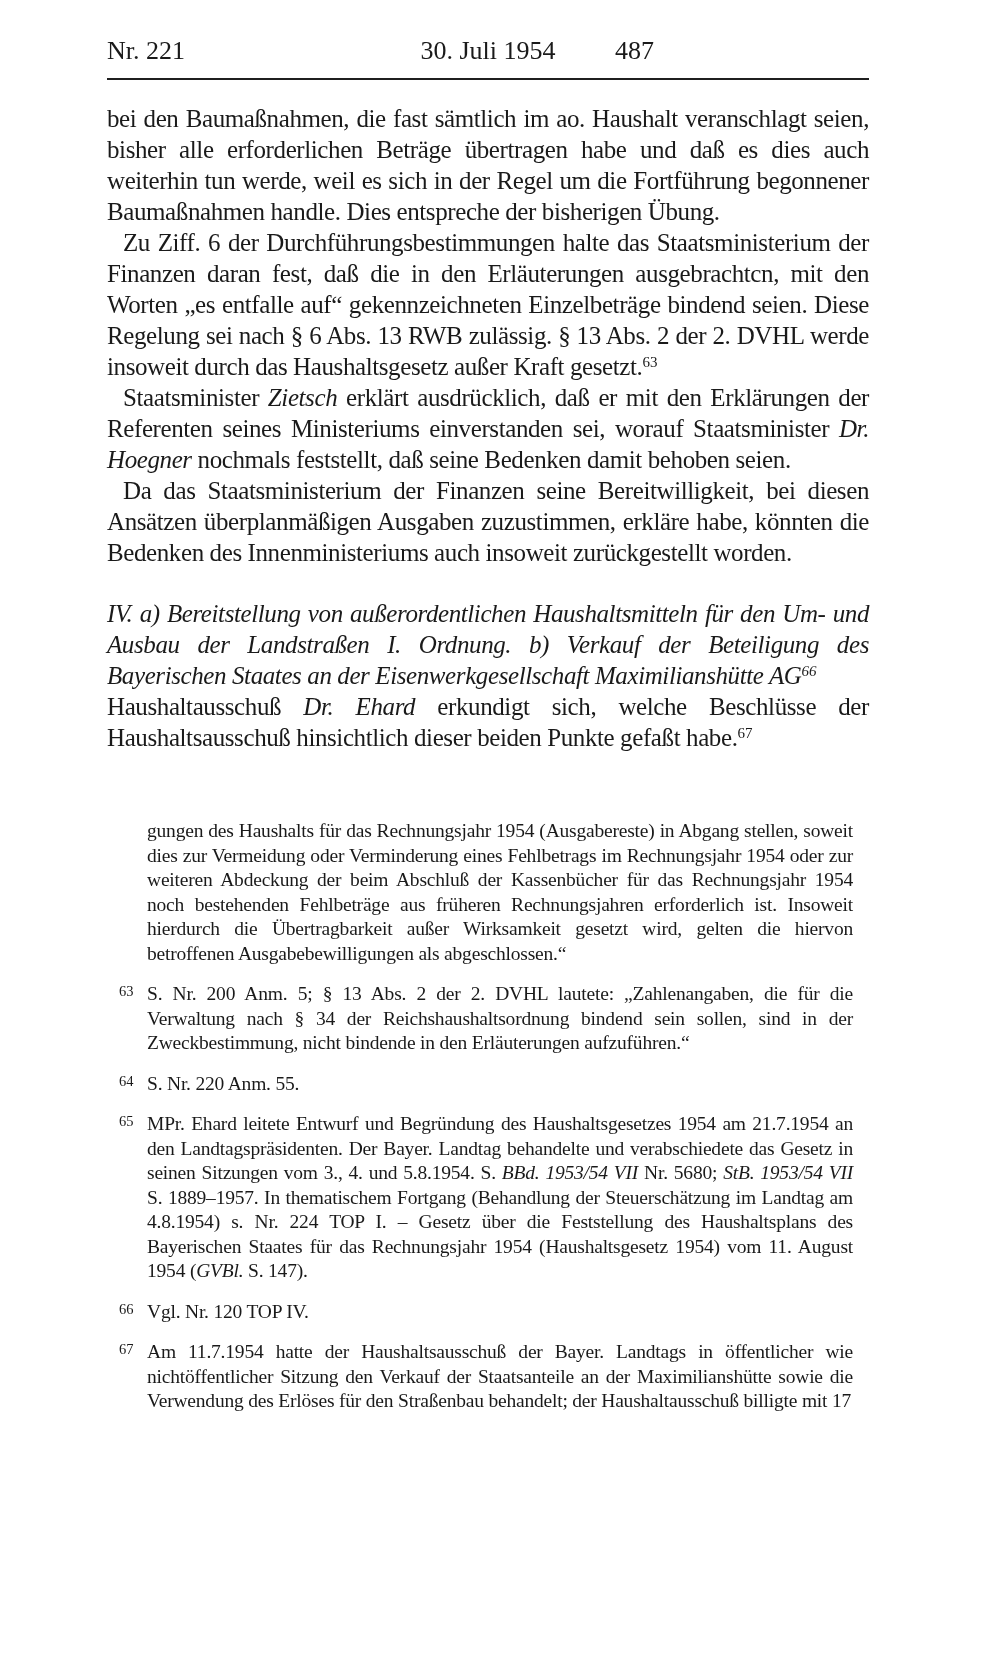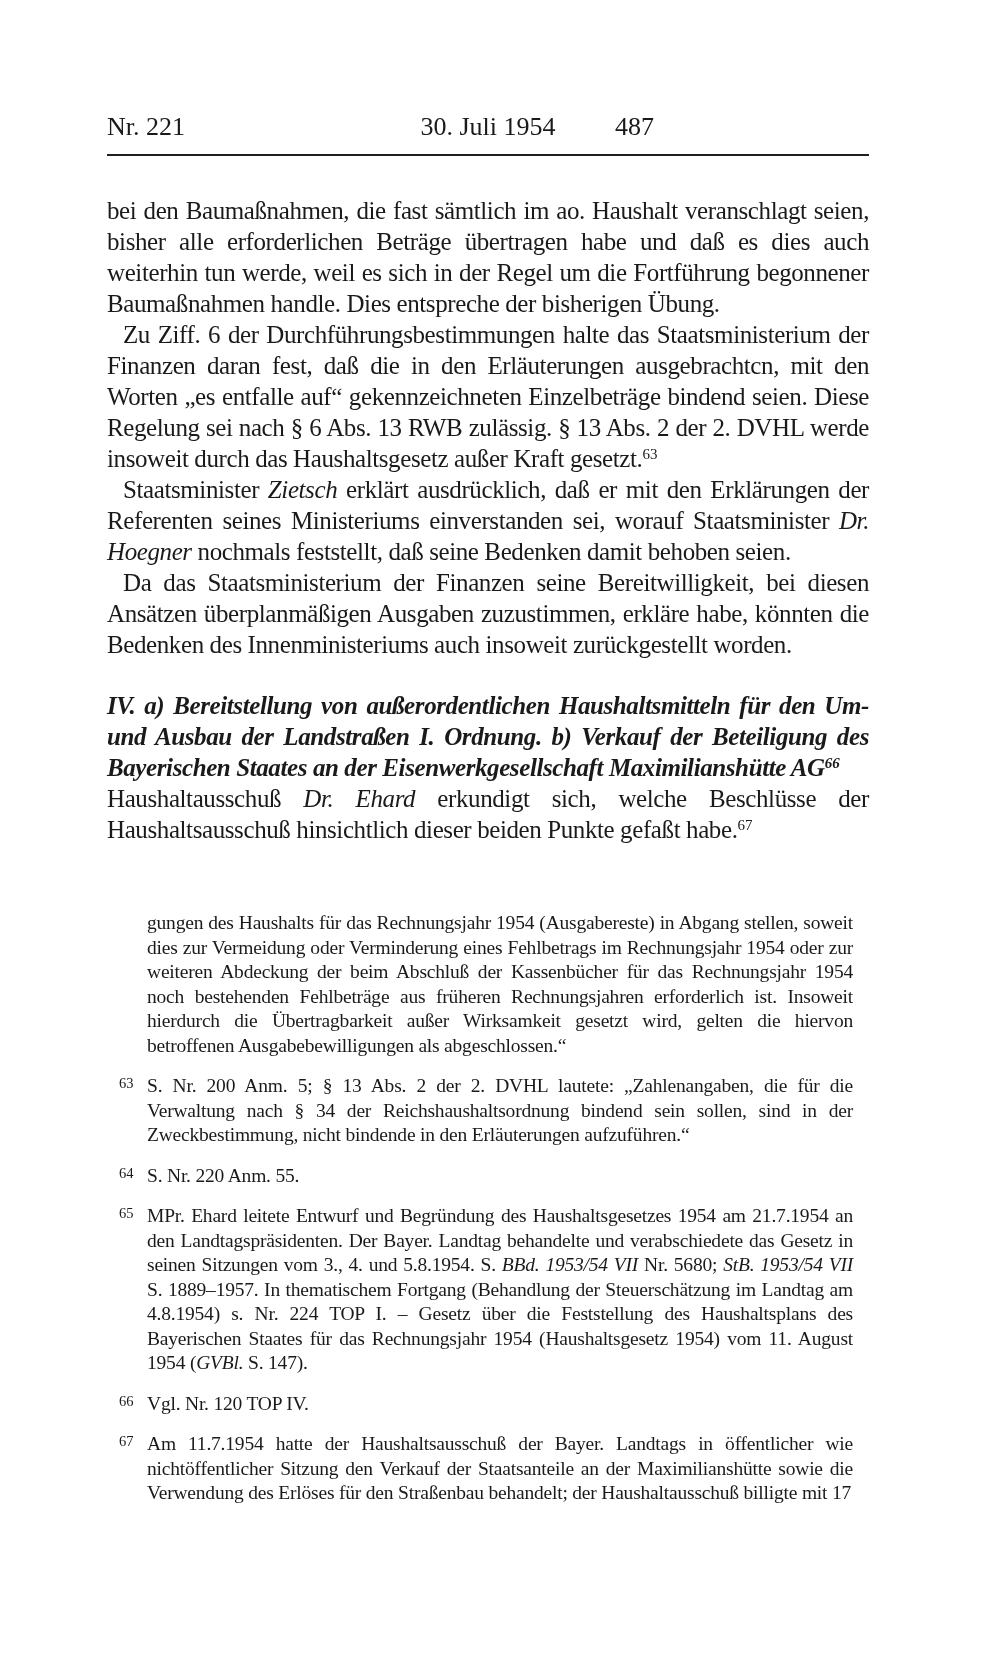--- a/index.html
+++ b/index.html
@@ -8,44 +8,44 @@
     height: 1666px;
     background: #ffffff;
     color: #1a1a1a;
     font-family: "Liberation Serif", "DejaVu Serif", serif;
     overflow: hidden;
   }
   .page {
     box-sizing: border-box;
     width: 1000px;
     height: 1666px;
-    padding: 112px 131px 0 107px;
+    padding: 36px 131px 0 107px;
   }
   .page-header {
     display: flex;
     justify-content: space-between;
     align-items: baseline;
     font-size: 26px;
     border-bottom: 2px solid #1f1f1f;
     padding-bottom: 12px;
   }
   .page-header .h-left  { flex: 1; text-align: left; }
   .page-header .h-mid   { flex: 1; text-align: center; }
   .page-header .h-right { flex: 1; text-align: left; }
 
   .body-text {
-    margin-top: 39px;
+    margin-top: 23px;
     font-size: 25px;
     line-height: 31px;
     letter-spacing: -0.4px;
     text-align: justify;
   }
   .body-text p { margin: 0; }
   .body-text p.indent { text-indent: 16px; }
-  .body-text p.heading { font-style: italic; margin-top: 30px; font-weight: bold; }
+  .body-text p.heading { font-style: italic; margin-top: 30px; }
 
   .it { font-style: italic; }
 
   sup.fnref {
     font-size: 15px;
     line-height: 0;
     position: relative;
     top: -8px;
     vertical-align: baseline;
     letter-spacing: 0;

